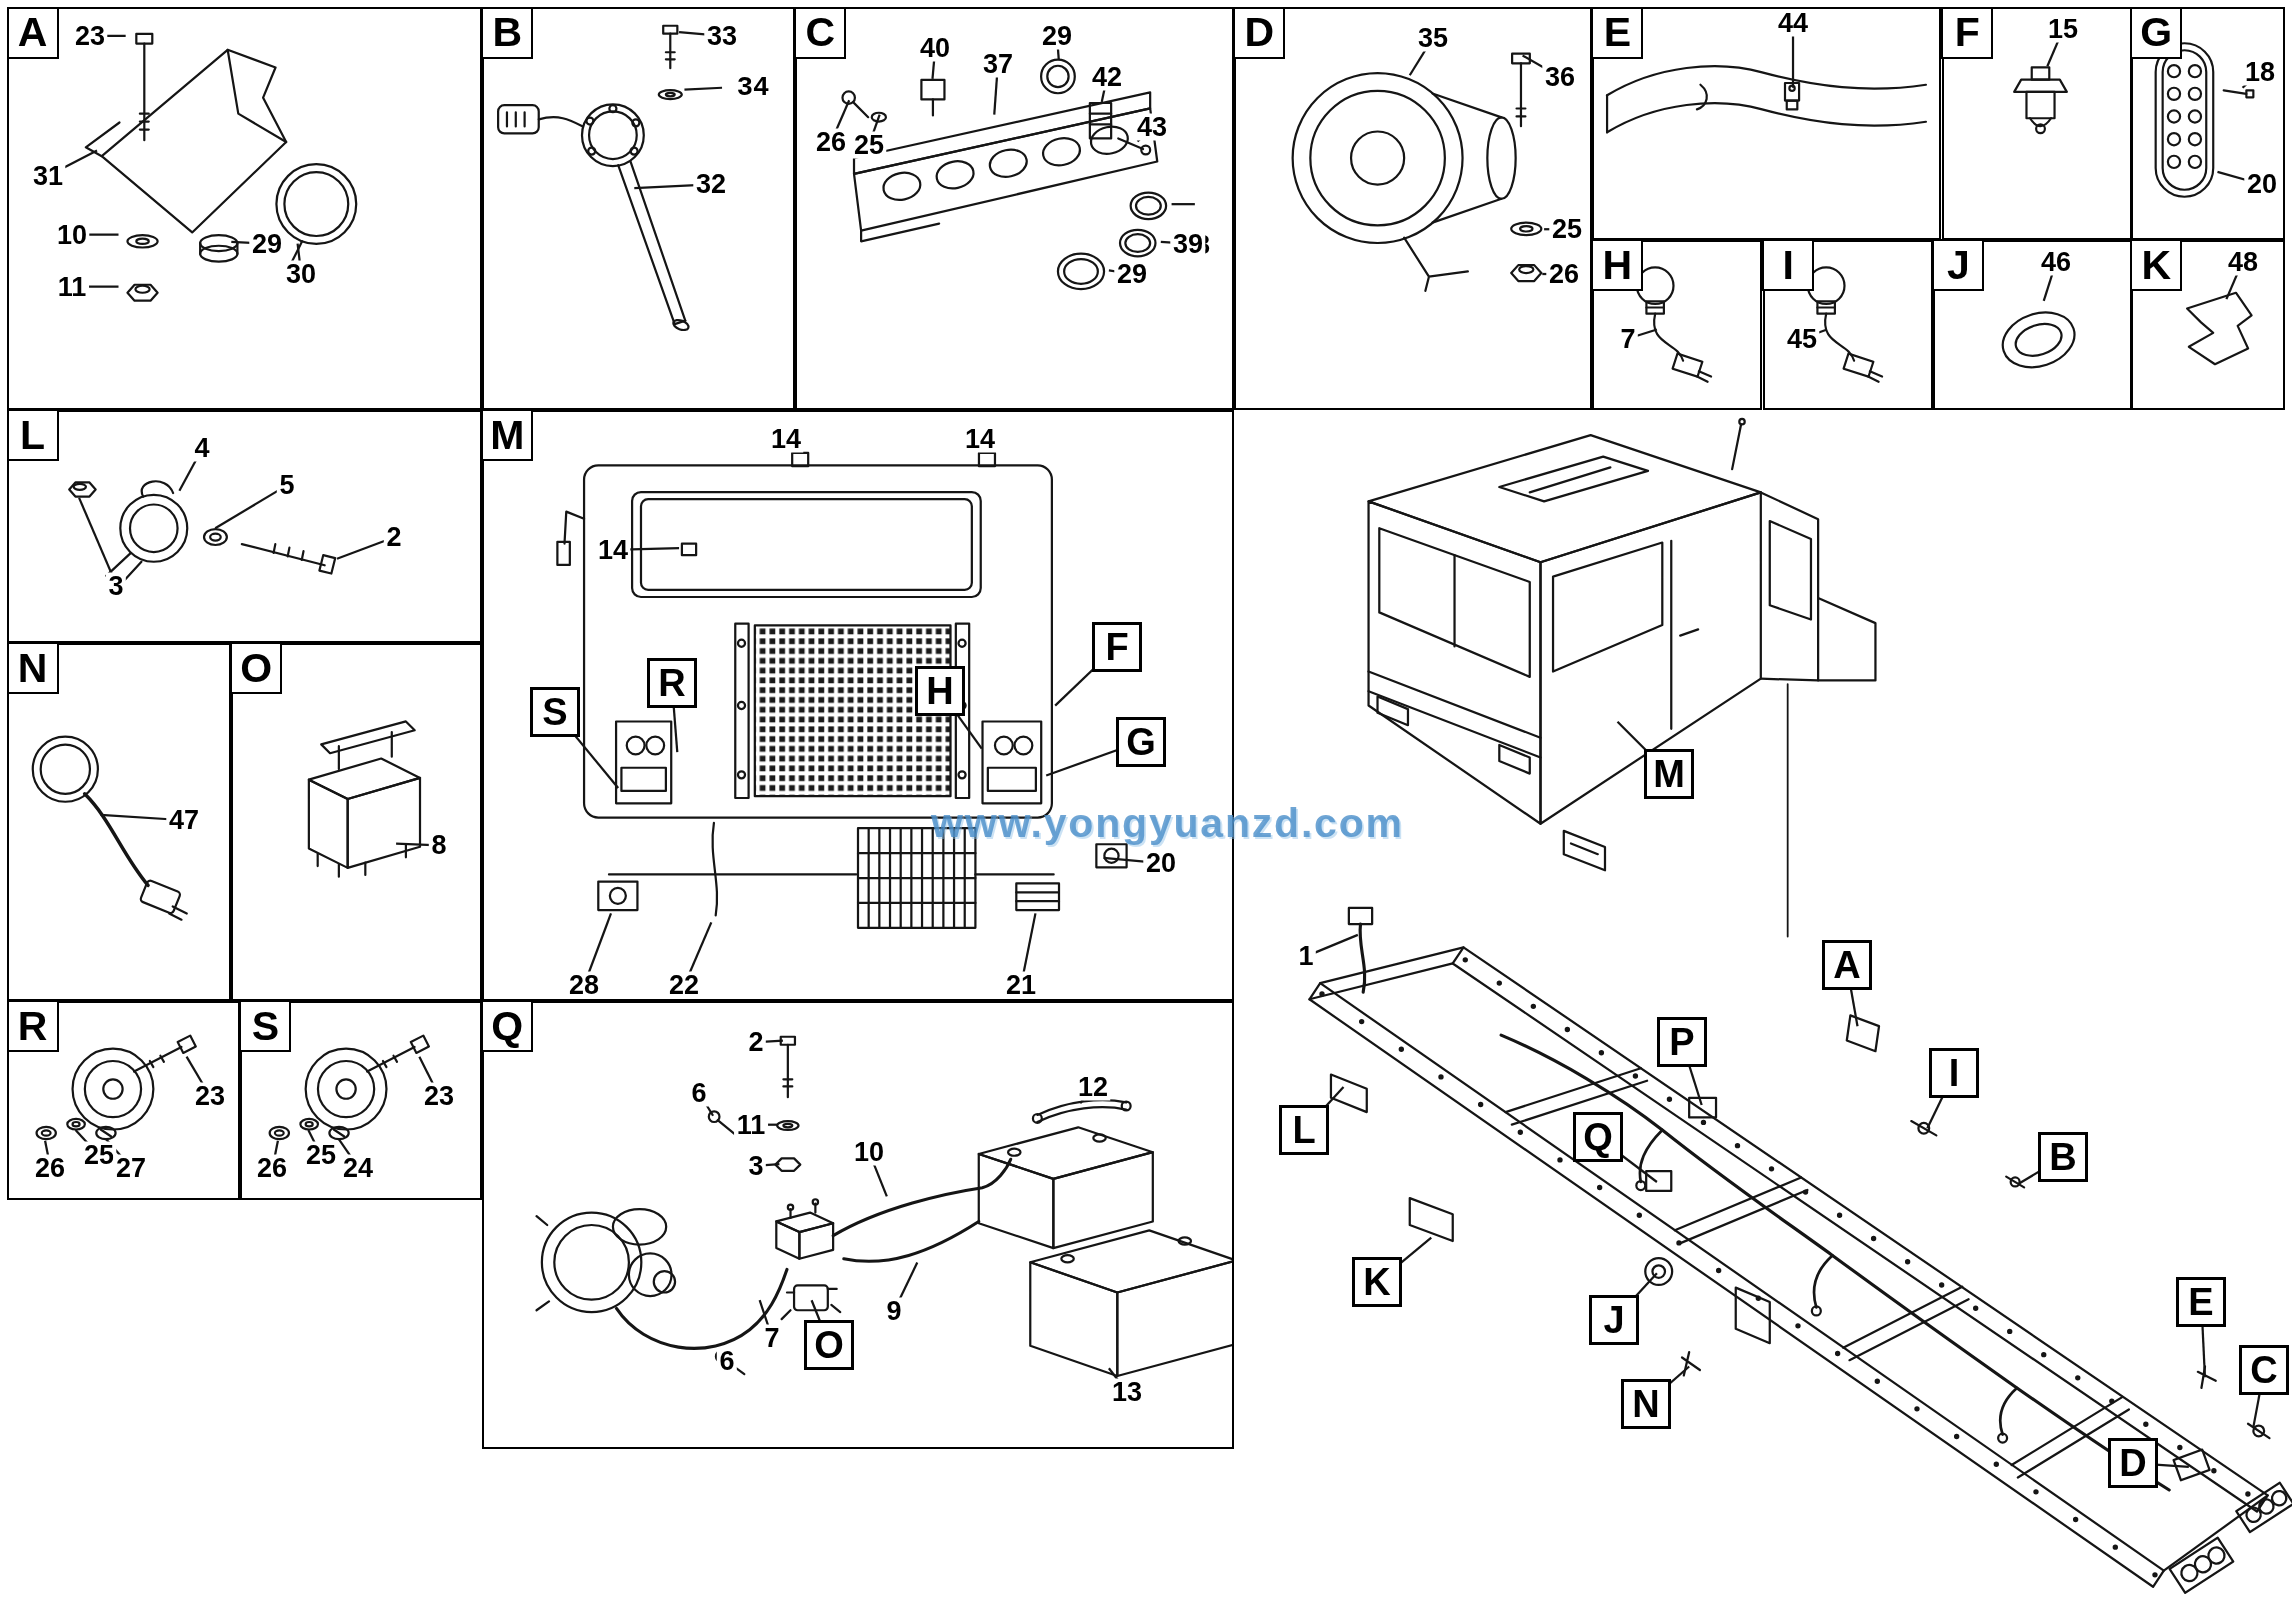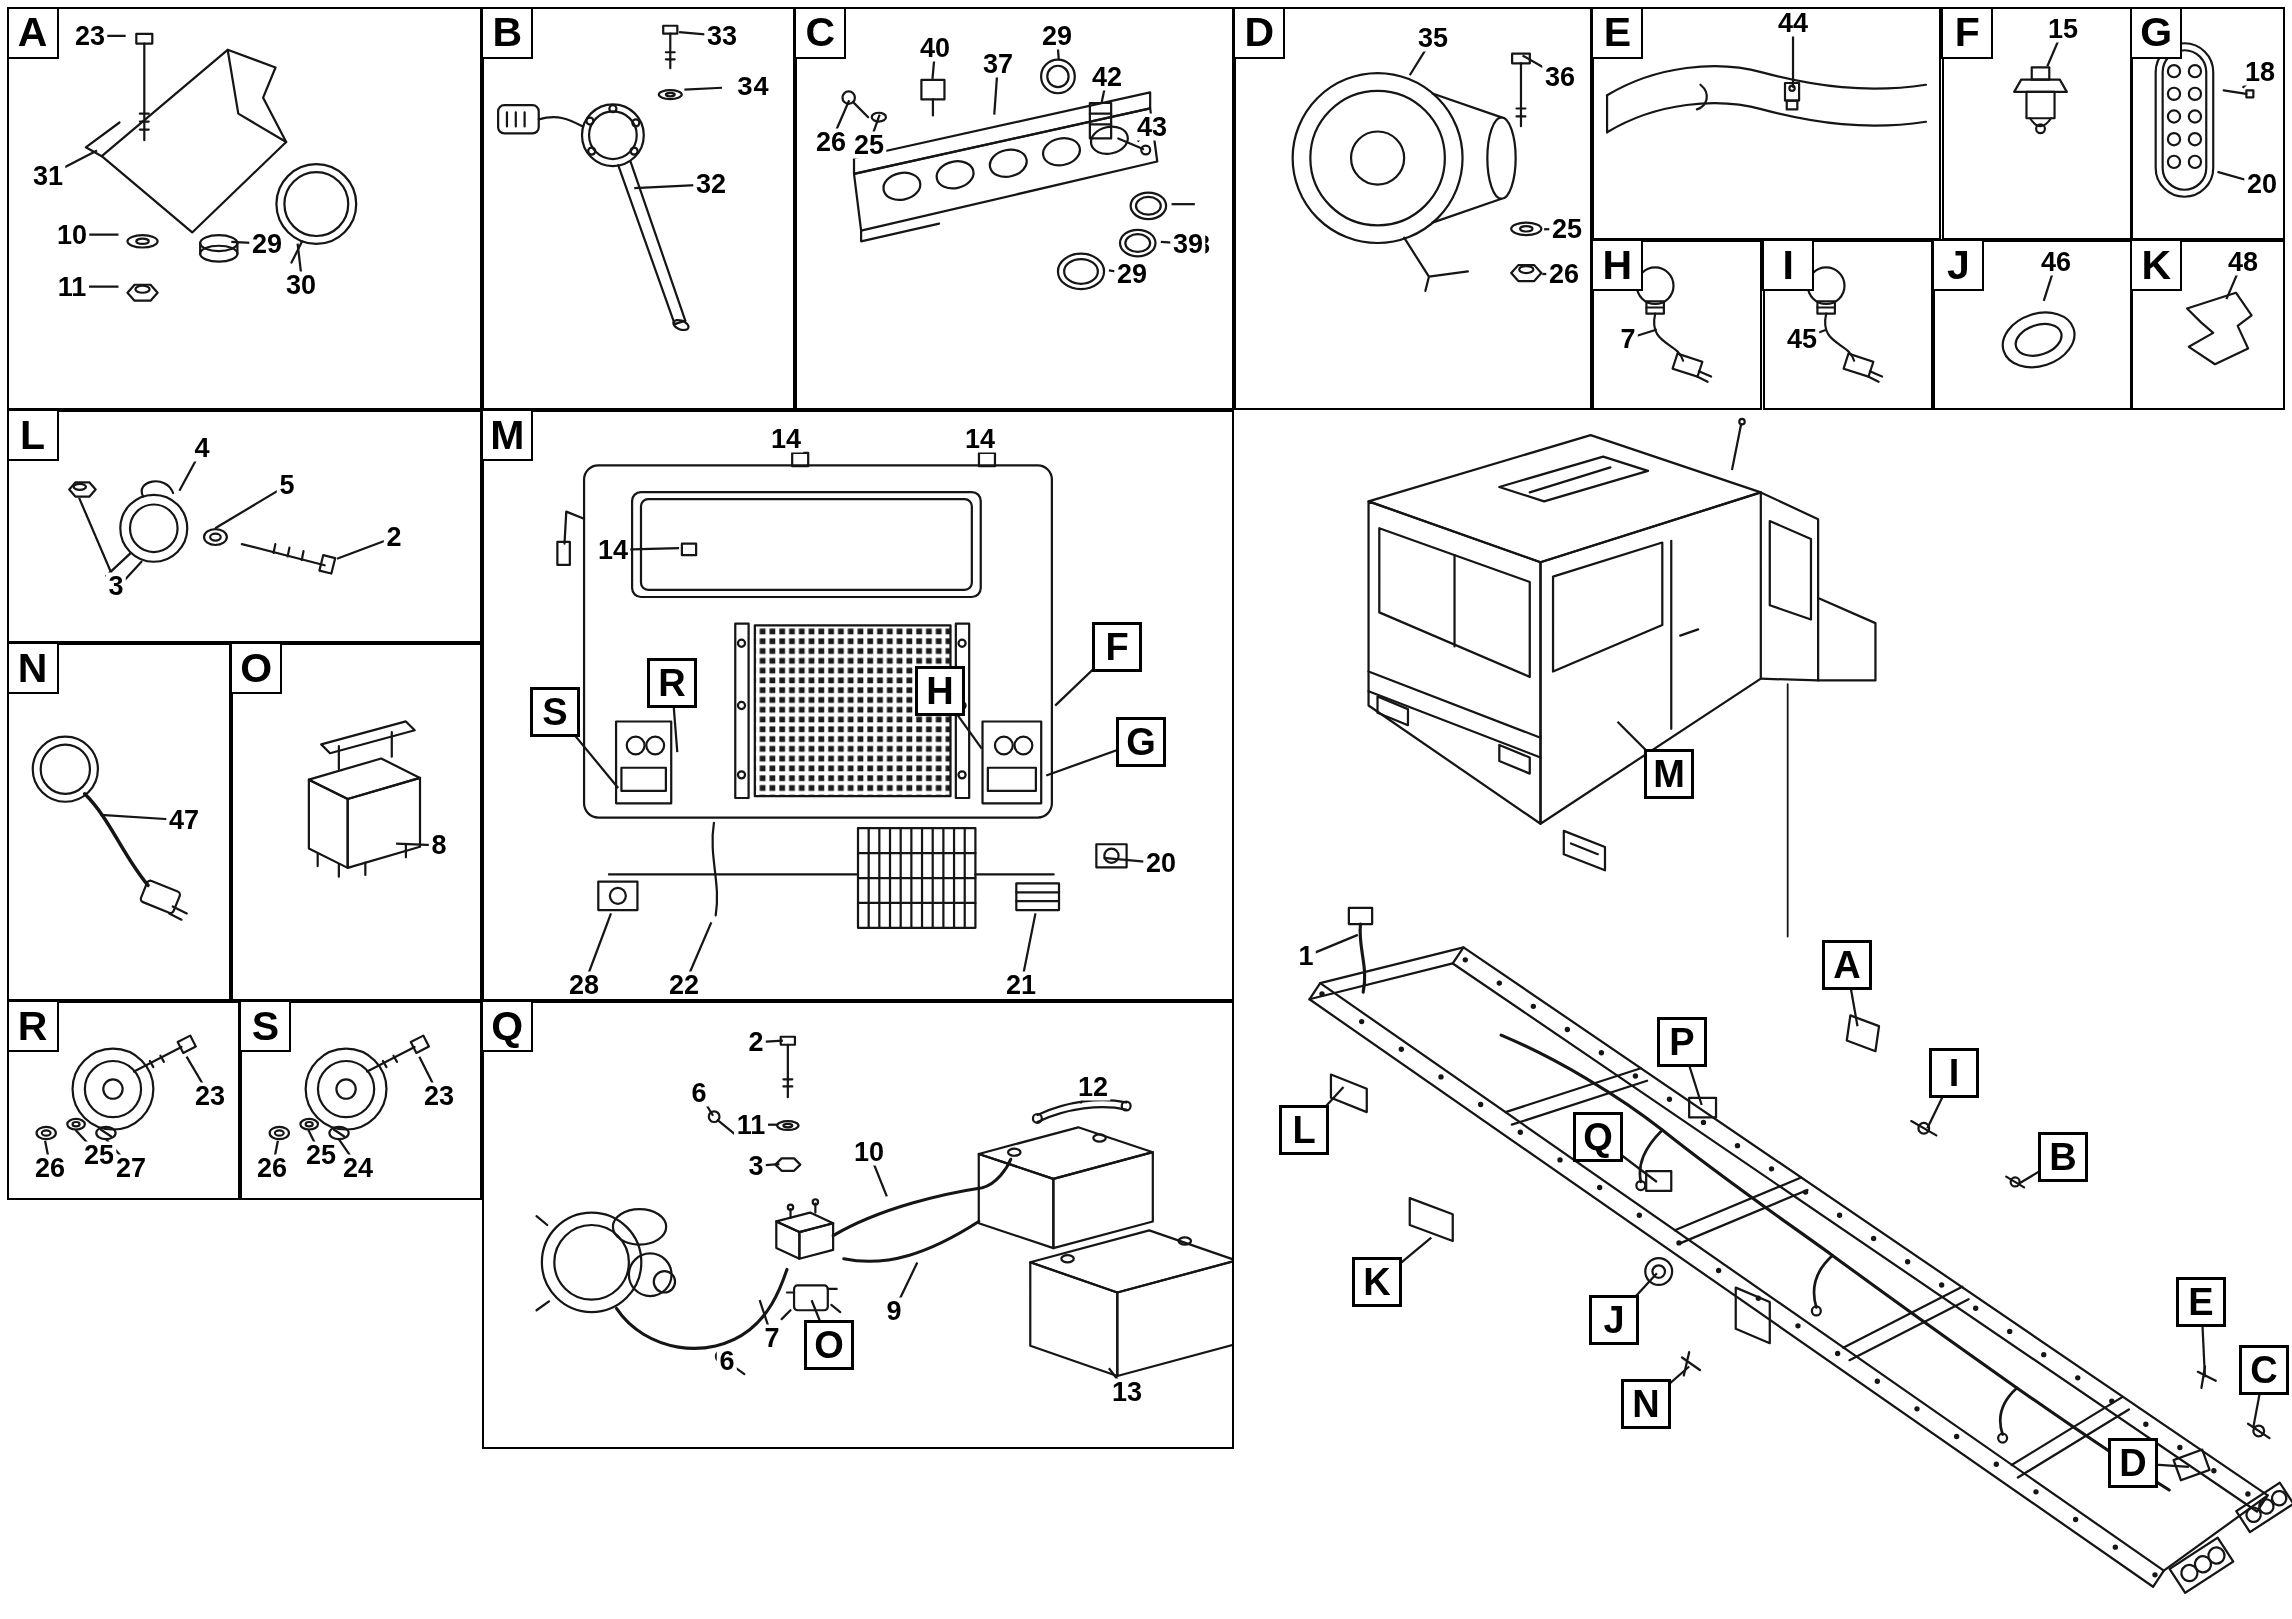--- a/index.html
+++ b/index.html
@@ -599,27 +599,28 @@
       <line x1="1784" y1="1270" x2="1850" y2="1320" stroke="#151515" stroke-width="2.5"></line>
       <line x1="1456" y1="1262" x2="1500" y2="1214" stroke="#151515" stroke-width="2.5"></line>
       <line x1="1538" y1="1432" x2="1598" y2="1382" stroke="#151515" stroke-width="2.5"></line>
       <line x1="1802" y1="1474" x2="1850" y2="1422" stroke="#151515" stroke-width="2.5"></line>
       <line x1="1838" y1="1568" x2="1886" y2="1526" stroke="#151515" stroke-width="2.5"></line>
       <line x1="2458" y1="1454" x2="2462" y2="1538" stroke="#151515" stroke-width="2.5"></line>
       <line x1="2528" y1="1530" x2="2516" y2="1594" stroke="#151515" stroke-width="2.5"></line>
       <line x1="2382" y1="1634" x2="2444" y2="1638" stroke="#151515" stroke-width="2.5"></line>
     </svg>
 
+  <div id="watermark">www.yongyuanzd.com</div>
 
 <span class="num" style="left: 90px; top: 36px;">23</span>
     <span class="num" style="left: 48px; top: 176px;">31</span>
     <span class="num" style="left: 72px; top: 235px;">10</span>
     <span class="num" style="left: 72px; top: 287px;">11</span>
     <span class="num" style="left: 267px; top: 244px;">29</span>
-    <span class="num" style="left: 301px; top: 274px; margin-top: 11px;">30</span>
+    <span class="num" style="left: 301px; top: 274px;">30</span>
     <span class="num" style="left: 722px; top: 36px;">33</span>
     <span class="num" style="left: 753px; top: 88px; font-family: Liberation Mono, monospace;">34</span>
     <span class="num" style="left: 711px; top: 184px;">32</span>
     <span class="num" style="left: 935px; top: 48px;">40</span>
     <span class="num" style="left: 998px; top: 64px;">37</span>
     <span class="num" style="left: 1057px; top: 36px;">29</span>
     <span class="num" style="left: 1107px; top: 77px;">42</span>
     <span class="num" style="left: 831px; top: 142px;">26</span>
     <span class="num" style="left: 869px; top: 145px;">25</span>
     <span class="num" style="left: 1152px; top: 127px;">43</span>

